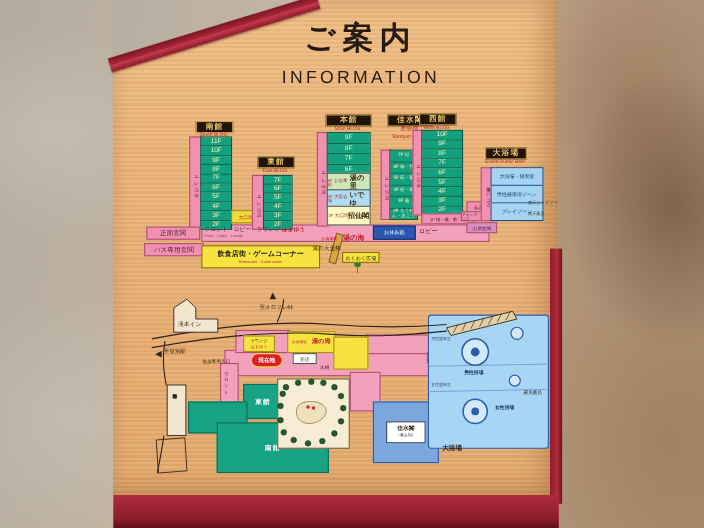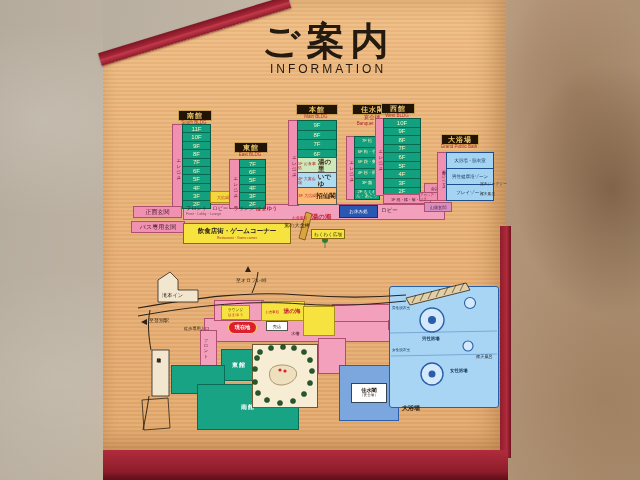--- a/index.html
+++ b/index.html
@@ -26,22 +26,22 @@
     clip-path:polygon(0 0,100% 0,0 100%);}
   .ribbon{left:100px;top:53px;width:198px;height:13px;transform:rotate(-17deg);transform-origin:left center;
     background:linear-gradient(180deg,#7c1624 0%,#a52536 45%,#c23a4a 55%,#8c1b2a 100%);
     box-shadow:0 1px 2px rgba(60,10,15,.5);}
   .red-right{left:500px;top:226px;width:11px;height:232px;
     background:linear-gradient(90deg,#8e1d2b,#b02c3c 60%,#6d121e);}
   .red-bottom{left:103px;top:450px;width:405px;height:30px;
     background:linear-gradient(180deg,#b02c3c,#8e1d2b 70%,#5f0e18);}
   
   .title{left:258px;top:16px;width:140px;text-align:center;font-family:"DejaVu Serif",serif;
-    font-size:38px;font-weight:bold;letter-spacing:6px;color:#241a10;}
-  .subtitle{left:253px;top:62px;width:150px;text-align:center;font-size:12px;letter-spacing:3px;color:#241a10;}
+    font-size:28px;font-weight:bold;letter-spacing:6px;color:#241a10;}
+  .subtitle{left:253px;top:62px;width:150px;text-align:center;font-size:16px;letter-spacing:3px;color:#241a10;}
   
   .rib{background:#221307;color:#e8c56a;border:0.5px solid #c8a050;text-align:center;
        font-size:7px;line-height:9px;font-weight:bold;letter-spacing:1px;}
   .riben{color:#b32b2b;text-align:center;font-size:4.5px;line-height:5px;}
   .elev{background:#f191b2;border:0.5px solid #b05070;color:#7a2034;
         writing-mode:vertical-rl;text-orientation:upright;font-size:4.5px;line-height:1;
         display:flex;align-items:center;justify-content:center;}
   .floors{display:flex;flex-direction:column;border:0.5px solid #0a5a44;}
   .fcell{flex:1;background:#13a07e;border-bottom:0.5px solid rgba(0,60,40,.55);
          color:#f8f3c0;font-size:6px;display:flex;align-items:center;justify-content:center;text-align:center;}
@@ -120,21 +120,21 @@
       <div class="fcell">6F</div>
     </div>
   <div class="abs scell z4" style="left:297px;top:157px;width:38px;height:15px;background:#cde9bc;">
     <span class="pfx"><span>5F</span> <span>お食事処</span></span>
     <span class="nm">湯の里</span>
   </div>
   <div class="abs scell z4" style="left:297px;top:172px;width:38px;height:15px;background:#aedcf2;">
     <span class="pfx"><span>4F</span> <span>大宴会場</span></span>
     <span class="nm">いでゆ</span>
   </div>
-  <div class="abs scell z4" style="left:297px;top:187px;width:38px;height:16px;background:#fdba74;">
+  <div class="abs scell z4" style="left:297px;top:187px;width:38px;height:16px;background:#fef9c3;">
     <span class="pfx"><span>3F</span> <span>大広間</span></span>
     <span class="nm">招仙閣</span>
   </div>
 
   <div class="abs rib z4" style="left:352px;top:104px;width:40px;">佳水閣</div>
   <div class="abs riben z4" style="left:352px;top:114px;width:40px;font-size:5.5px;line-height:6px;">宴会棟</div>
   <div class="abs riben z4" style="left:352px;top:121px;width:40px;">Banquet BLDG</div>
   <div class="abs elev z4" style="left:346px;top:136px;width:8px;height:62px;">エレベーター</div>
   <div class="abs floors z4" style="left:354px;top:136px;width:24px;height:62px;">
       <div class="fcell" style="font-size:4.2px;line-height:4.6px;">7F 松</div>

